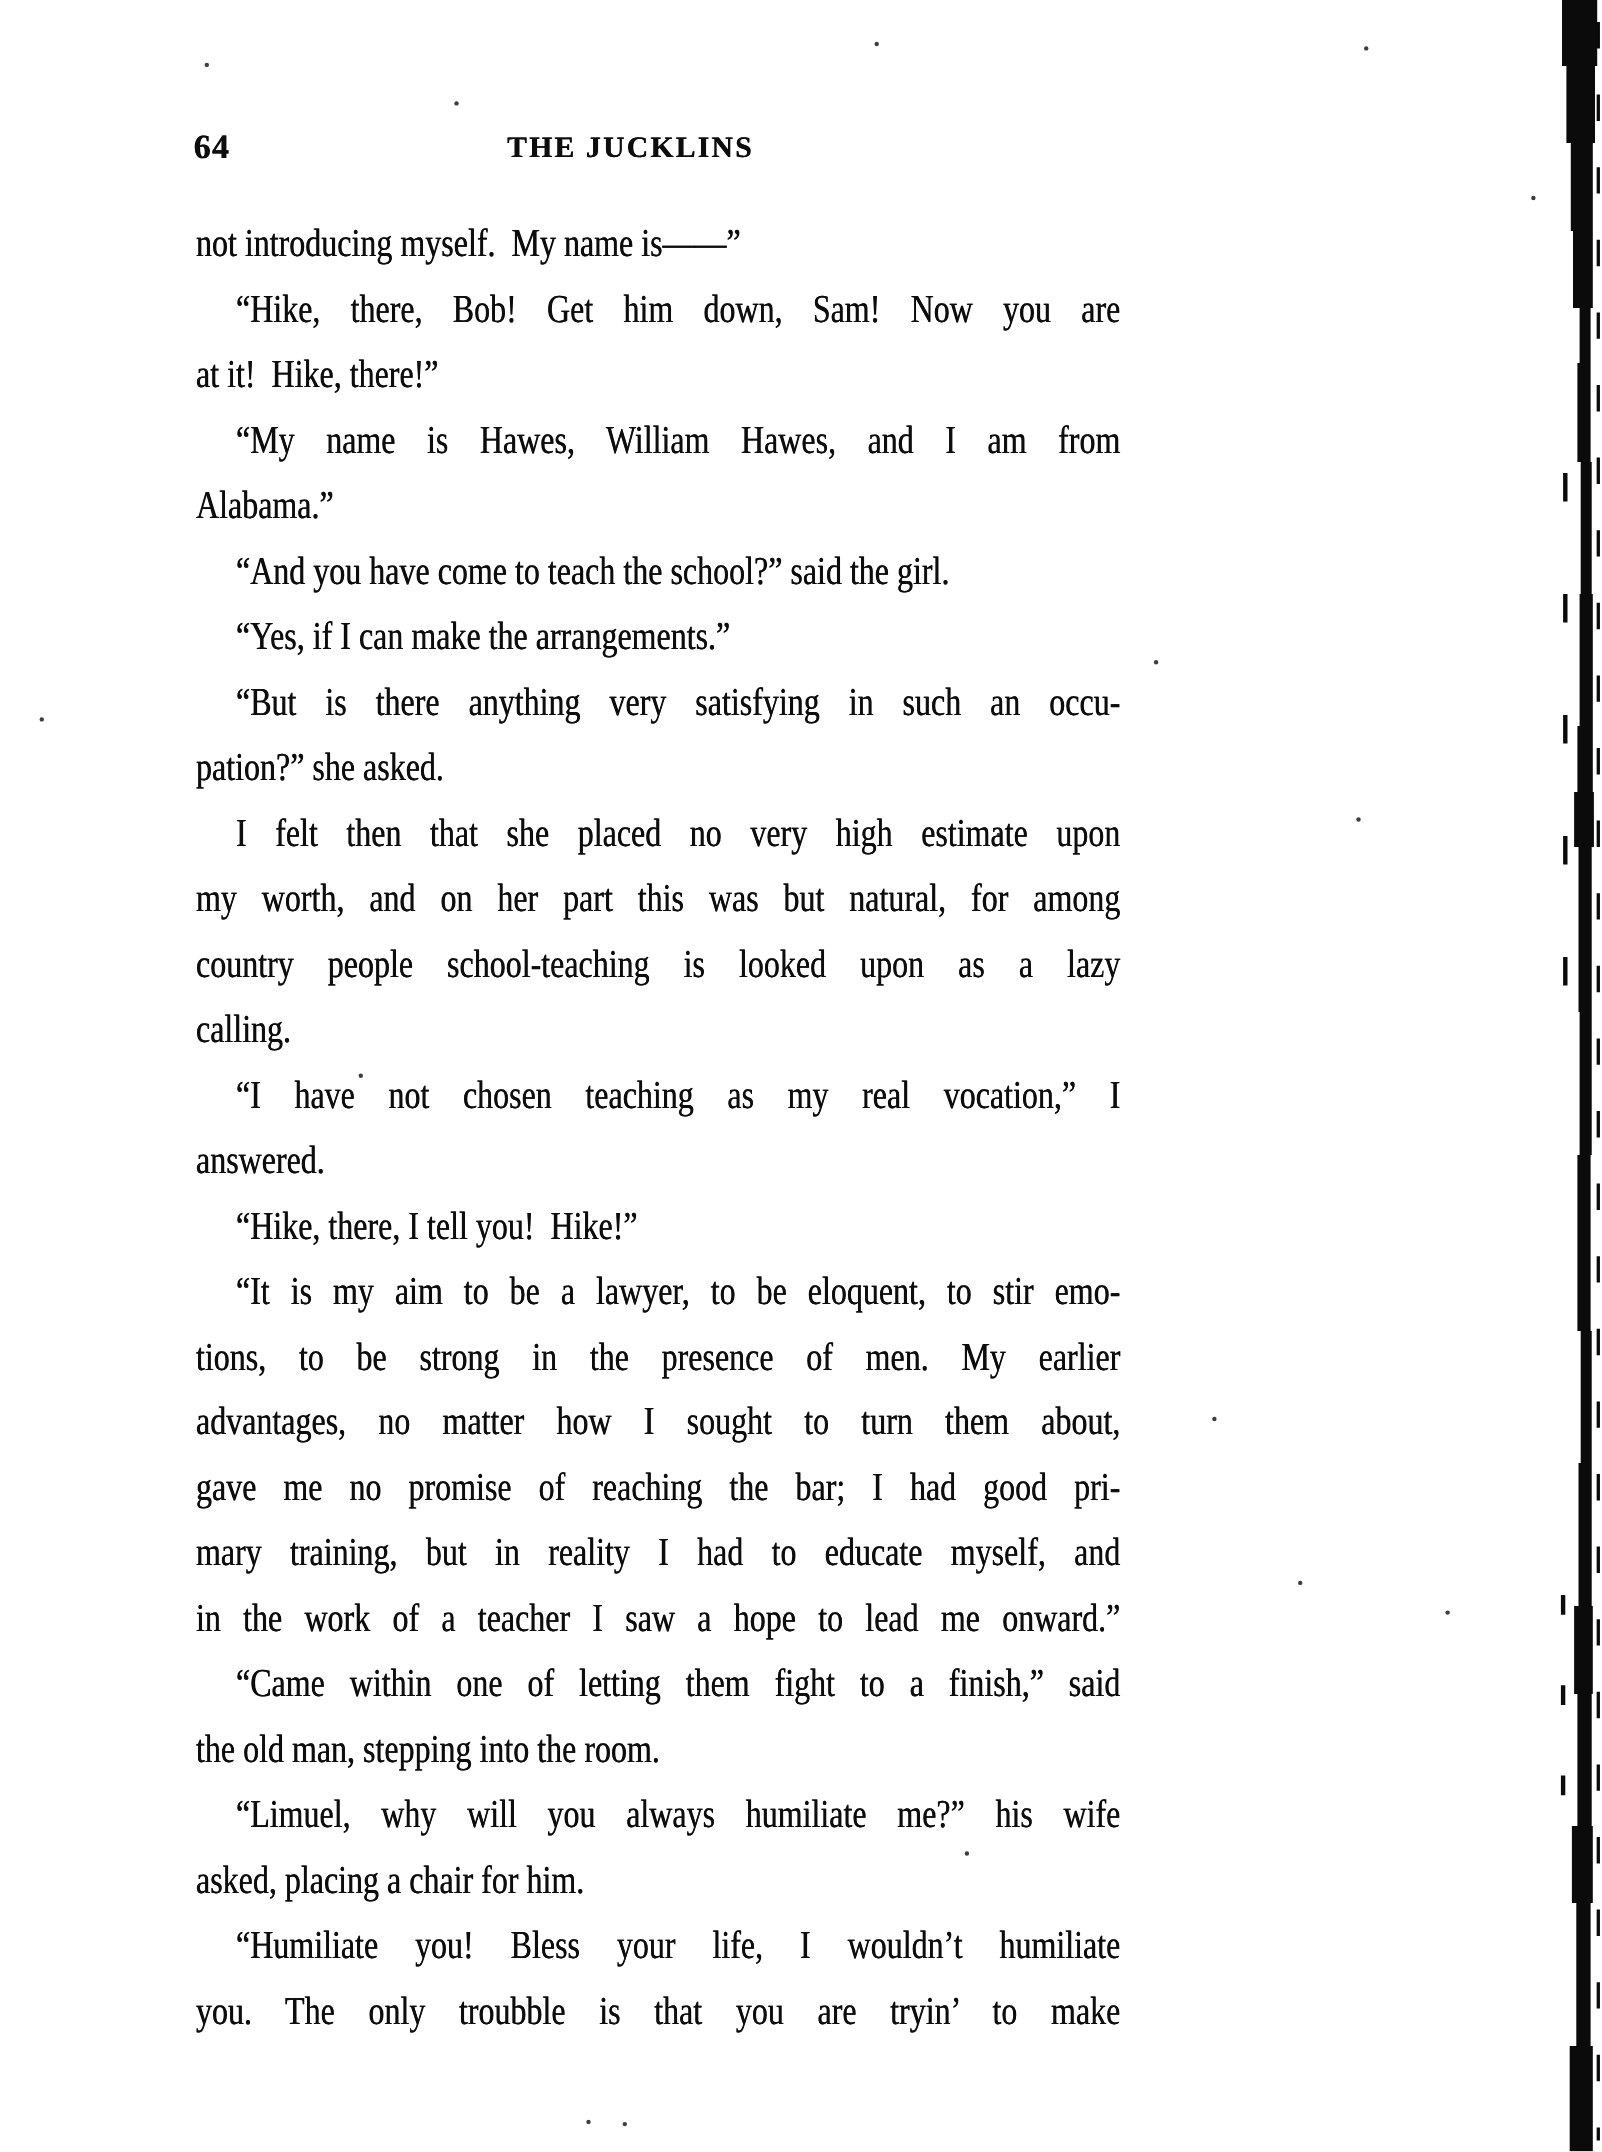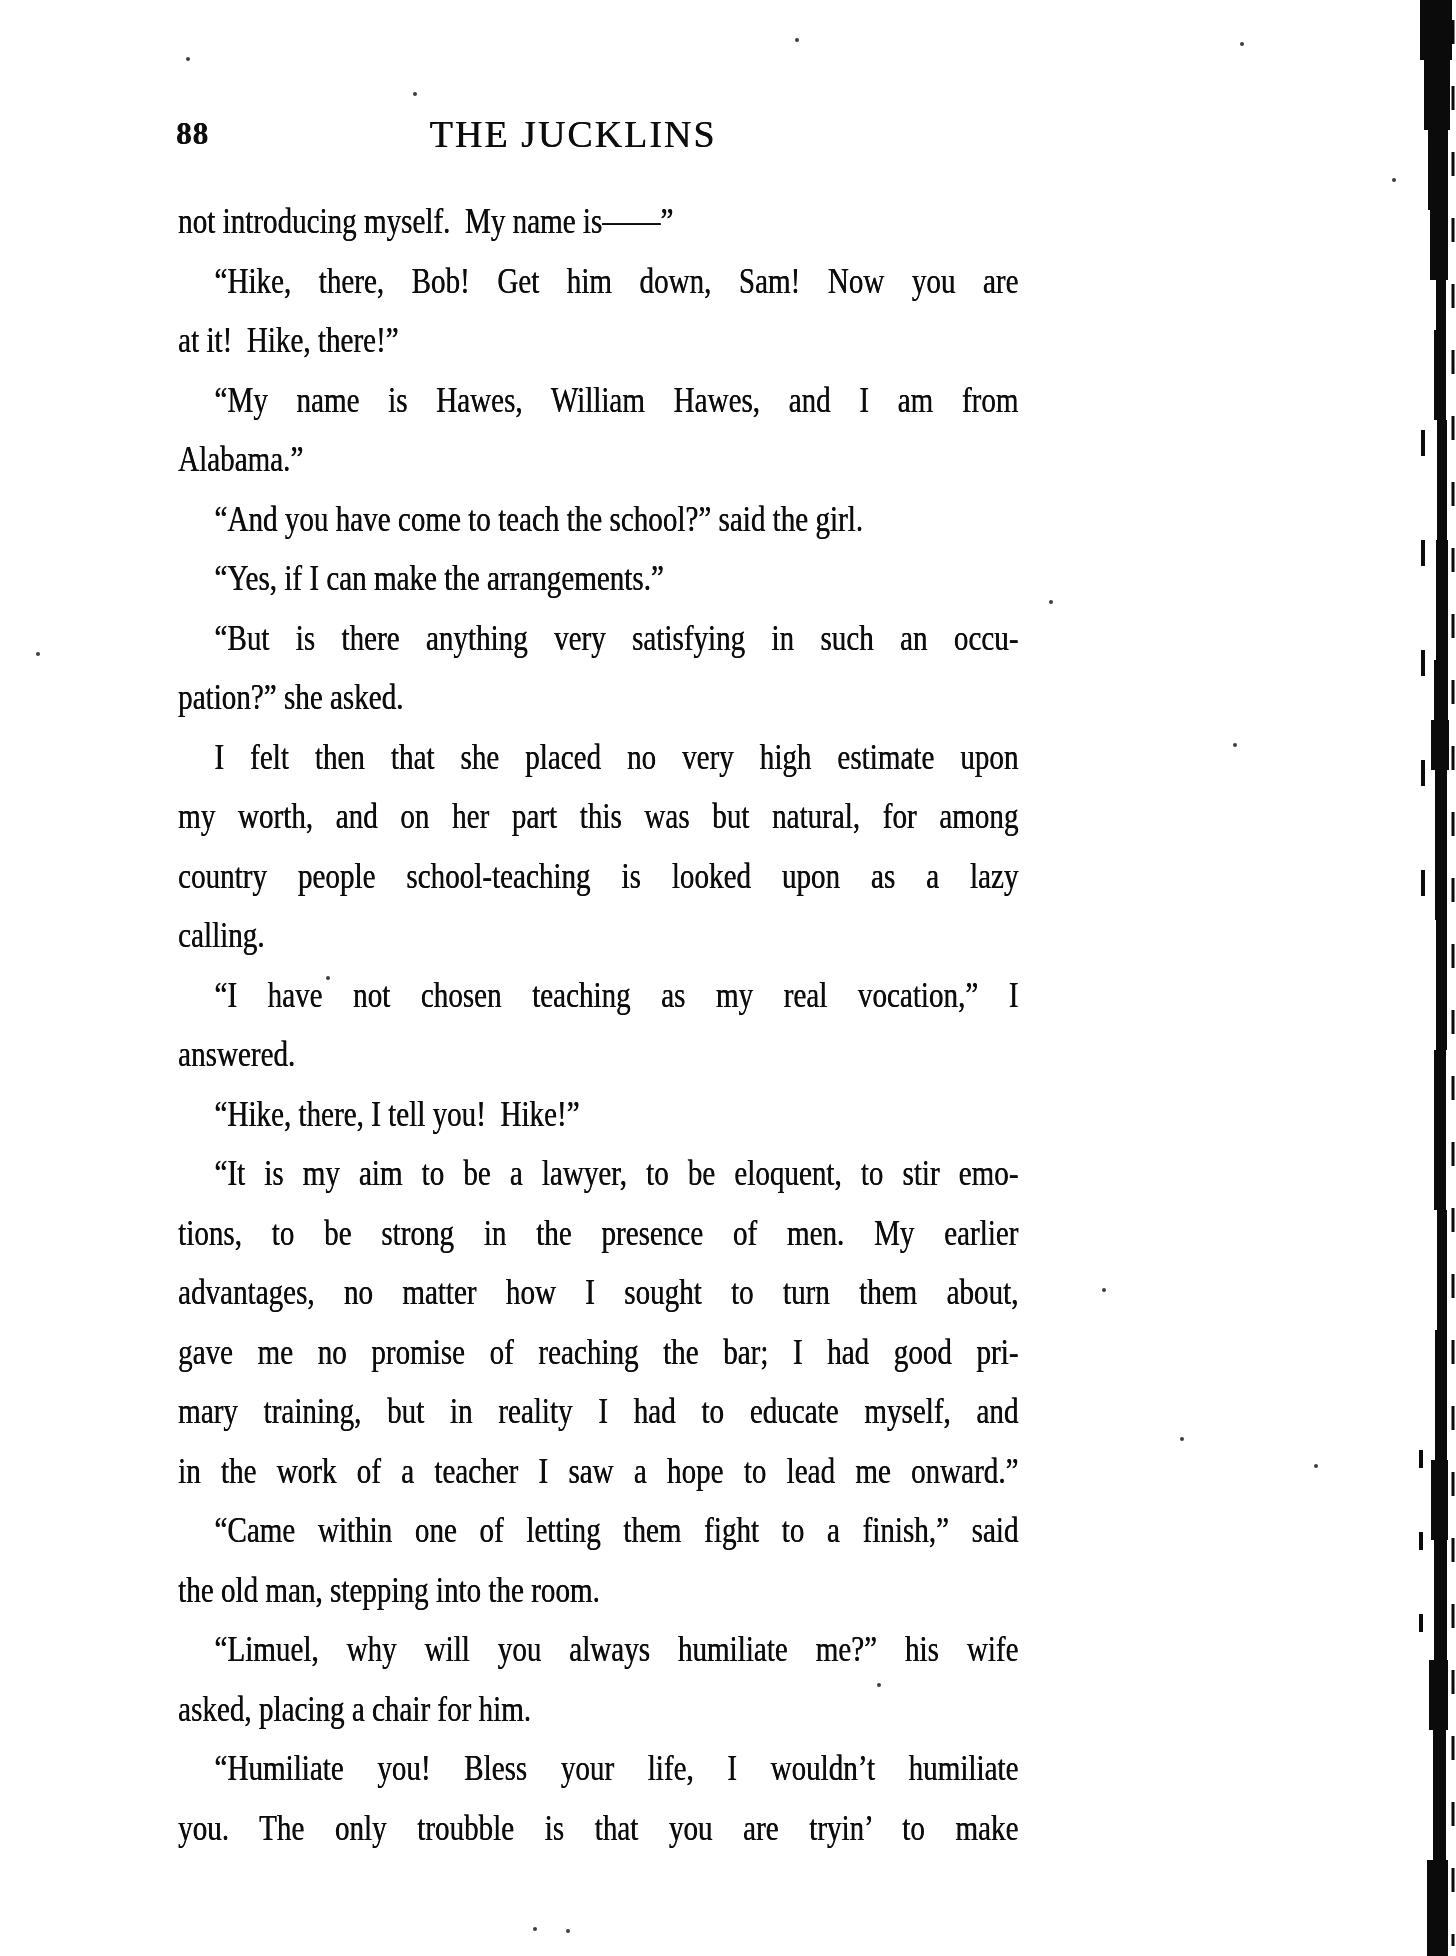--- a/index.html
+++ b/index.html
@@ -27,23 +27,23 @@
     font-weight: bold;
     letter-spacing: 1px;
     text-shadow: 0.4px 0 0 #0d0d0d;
   }
   .header-title {
     position: absolute;
     left: 178px;
     top: 119px;
     width: 790px;
     text-align: center;
-    font-size: 38px;
+    font-size: 27px;
     line-height: 31px;
-    font-weight: normal;
+    font-weight: bold;
     letter-spacing: 2px;
     text-shadow: 0.4px 0 0 #0d0d0d;
   }
   .text-block {
     position: absolute;
     left: 178px;
     top: 192px;
     width: 1040px;
     transform: scaleX(0.808);
     transform-origin: 0 0;
@@ -78,21 +78,21 @@
     border-radius: 50%;
     background: #1c1c1c;
     opacity: 0.85;
   }
 </style>
 </head>
 <body>
 
 <div class="page">
 
-  <div class="page-number">88</div>
+  <div class="page-number">64</div>
 
   <div class="header-title">THE JUCKLINS</div>
 
   <div class="text-block" id="text-block">
       <div class="line">not introducing myself.  My name is——”</div>
       <div class="line just indent">“Hike, there, Bob! Get him down, Sam!  Now you are</div>
       <div class="line">at it!  Hike, there!”</div>
       <div class="line just indent">“My name is Hawes, William Hawes, and I am from</div>
       <div class="line">Alabama.”</div>
       <div class="line indent">“And you have come to teach the school?” said the girl.</div>

